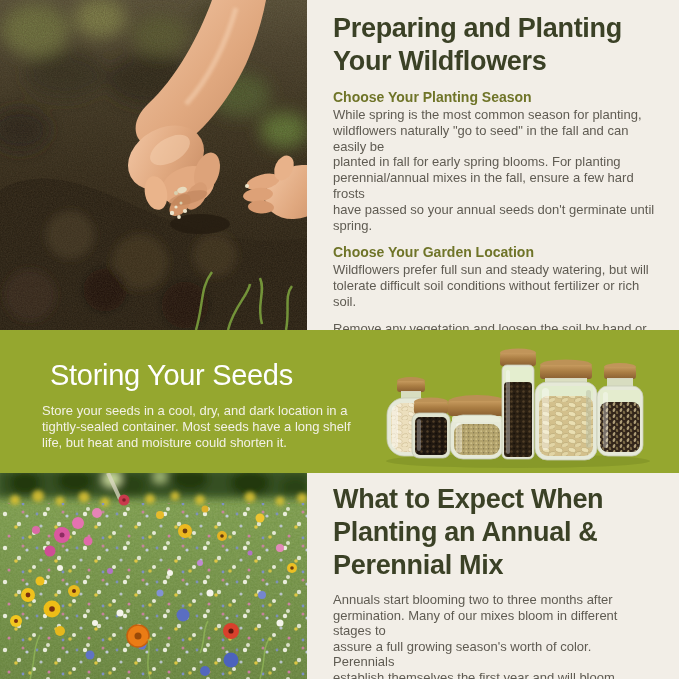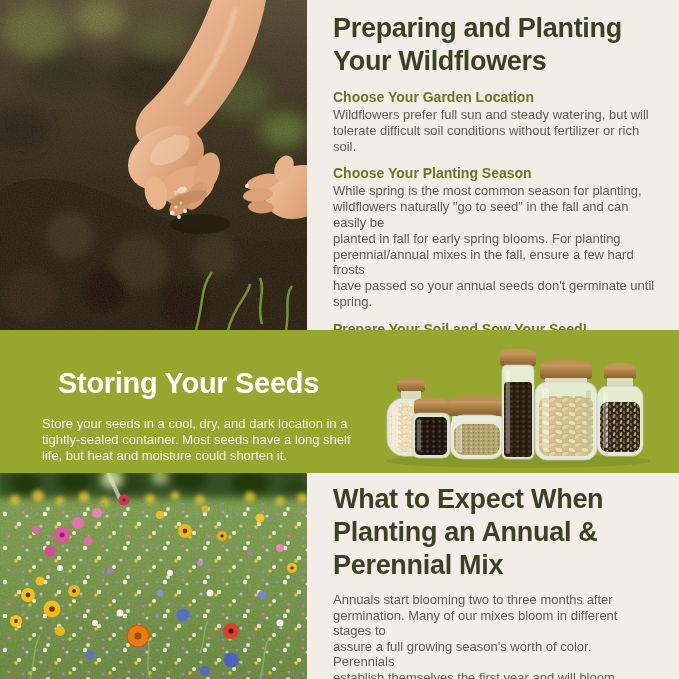--- a/index.html
+++ b/index.html
@@ -10,21 +10,21 @@
   }
   .pre{white-space:pre-line;}
   .photo-top{position:absolute;left:0;top:0;width:307px;height:330px;}
   .panel-top{position:absolute;left:307px;top:0;width:372px;height:330px;box-sizing:border-box;padding:12px 24px 0 26px;}
   h1.main{font-size:27px;line-height:33px;font-weight:700;color:#3b4126;margin:0;letter-spacing:-0.3px;}
   .sect{margin-top:11px;}
   .sect h3{font-size:14px;font-weight:700;color:#6f7428;margin:0 0 2px 0;}
   .sect p{font-size:13px;line-height:15.8px;color:#5f5b52;margin:0;}
   .band{position:absolute;left:0;top:330px;width:679px;height:143px;background:#95a72f;}
   .band-inner{position:absolute;left:42px;top:21px;width:312px;}
-  .band h2{font-size:29px;font-weight:700;color:#ffffff;margin:16px;letter-spacing:-0.3px;}
+  .band h2{font-size:29px;font-weight:400;color:#ffffff;margin:8px;letter-spacing:-0.3px;}
   .band p{font-size:13px;line-height:15.8px;color:#f3f1e6;margin:11px 0 1px 0;}
   .jars{position:absolute;left:360px;top:330px;width:319px;height:143px;}
   .photo-bottom{position:absolute;left:0;top:473px;width:307px;height:206px;}
   .panel-bottom{position:absolute;left:307px;top:473px;width:360px;height:206px;box-sizing:border-box;padding:10px 16px 0 26px;}
   .panel-bottom p{font-size:13px;line-height:15.5px;color:#5f5b52;margin:10px 0 0 0;}
   svg{display:block;}
 </style>
 </head>
 <body>
 
@@ -124,35 +124,34 @@
         <ellipse cx="284" cy="168" rx="9" ry="13" fill="#e8b28a" transform="rotate(25 284 168)"></ellipse>
         <circle cx="247" cy="186" r="2" fill="#efe7cd"></circle>
       </g>
     </svg>
   </div>
 
   <div class="panel-top">
     <h1 class="main pre">Preparing and Planting
 Your Wildflowers</h1>
     <div class="sect">
-      <h3>Choose Your Garden Location</h3>
-      <p class="pre">Wildflowers prefer full sun and steady watering, but will
-tolerate difficult soil conditions without fertilizer or rich soil.</p>
-    </div>
-    <div class="sect">
       <h3>Choose Your Planting Season</h3>
       <p class="pre">While spring is the most common season for planting,
 wildflowers naturally "go to seed" in the fall and can easily be
 planted in fall for early spring blooms. For planting
 perennial/annual mixes in the fall, ensure a few hard frosts
 have passed so your annual seeds don't germinate until
 spring.</p>
     </div>
     <div class="sect">
-      <h3>Prepare Your Soil and Sow Your Seed!</h3>
+      <h3>Choose Your Garden Location</h3>
+      <p class="pre">Wildflowers prefer full sun and steady watering, but will
+tolerate difficult soil conditions without fertilizer or rich soil.</p>
+    </div>
+    <div class="sect">
       <p class="pre">Remove any vegetation and loosen the soil by hand or
 rototiller. Sow your seeds, and lightly compress the soil for
 protection from birds and wind. Water as needed.</p>
     </div>
   </div>
 
   <div class="band">
     <div class="band-inner">
       <h2>Storing Your Seeds</h2>
       <p class="pre">Store your seeds in a cool, dry, and dark location in a

